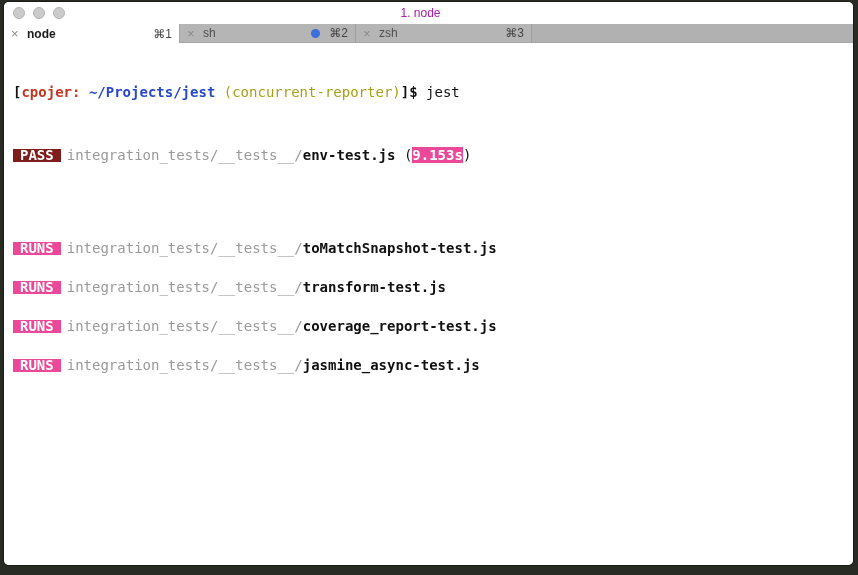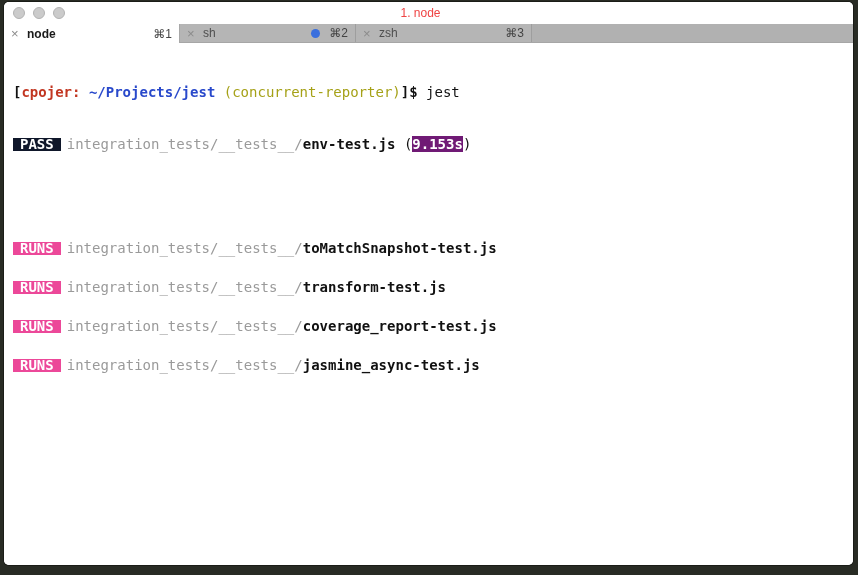--- a/index.html
+++ b/index.html
@@ -35,21 +35,21 @@
     width: 12px; height: 12px;
     border-radius: 50%;
     background: #cbcbcb;
     border: 1px solid #b2b2b2;
   }
   .win-title {
     position: absolute;
     left: 0; right: 16px;
     text-align: center;
     font-size: 12px;
-    color: #ef4444;
+    color: #a21caf;
     pointer-events: none;
   }
   
   .tabbar {
     height: 19px;
     background: #b1b1b1;
     display: flex;
     border-bottom: 1px solid #a6a6a6;
   }
   .tab {
@@ -114,24 +114,24 @@
   .c-blue   { color: #2949cb; }
   .c-olive  { color: #a5a117; }
   .c-gray   { color: #9a9a9a; }
   .badge {
     display: inline-block;
     color: #ffffff;
     font-weight: bold;
     padding: 0 7px;
     margin-right: 6px;
   }
-  .badge.pass { background: #0f172a; }
+  .badge.pass { background: #7f1d1d; margin-top: 11px; }
   .badge.runs { background: #ec4899; }
   .hl-red {
-    background: #701a75;
+    background: #ec4899;
     color: #ffffff;
     font-weight: bold;
   }
 </style>
 </head>
 <body>
 
 <div class="window">
 
   <div class="titlebar">

